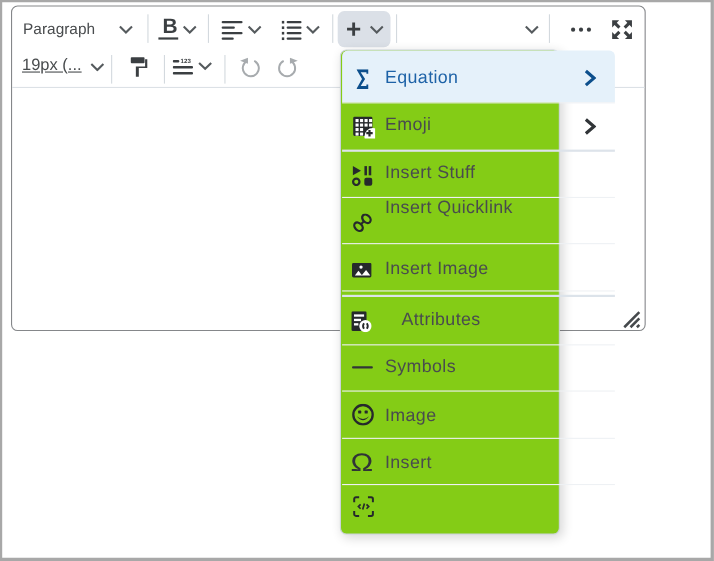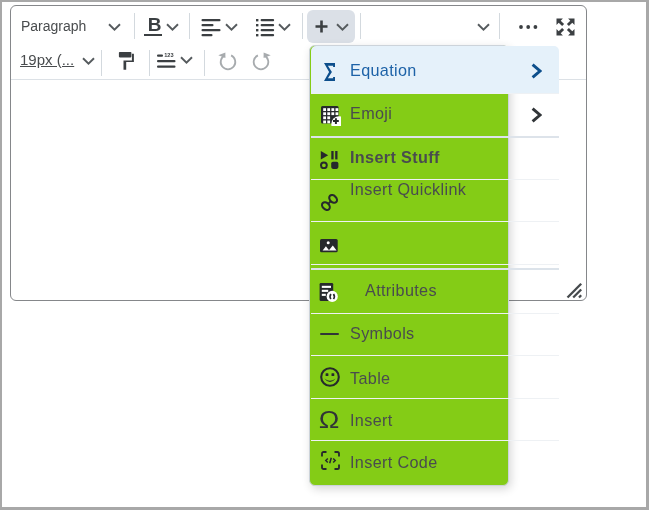--- a/index.html
+++ b/index.html
@@ -191,39 +191,40 @@
 
     <svg class="abs" style="position:absolute;left:10px;top:104.8px;" width="19" height="18" viewBox="0 0 19 18">
       <g fill="#26292c">
         <polygon points="0.8,0 0.8,8.4 8.2,4.2"></polygon>
         <rect x="11.3" y="0" width="2.3" height="8.4"></rect>
         <rect x="15.2" y="0" width="2.3" height="8.4"></rect>
         <rect x="11.2" y="10.7" width="7.2" height="7.2" rx="1.8"></rect>
       </g>
       <circle cx="3.9" cy="14.3" r="2.9" fill="none" stroke="#26292c" stroke-width="2"></circle>
     </svg>
-    <div class="mtext" style="top:102px;font-weight:bold;">Insert Stuff</div>
+    <div class="mtext" style="top:102px;">Insert Stuff</div>
 
     <div class="msep" style="top:132.5px;"></div>
     <svg class="abs micon" style="top:148px;" width="18" height="18" viewBox="0 0 18 18">
       <g fill="none" stroke="#26292c" stroke-width="2.1">
         <ellipse cx="4.9" cy="12.1" rx="3.2" ry="4.4" transform="rotate(-45 4.9 12.1)"></ellipse>
         <ellipse cx="12.1" cy="4.9" rx="3.2" ry="4.4" transform="rotate(-45 12.1 4.9)"></ellipse>
         <path d="M7.2 9.8 L9.8 7.2" stroke-width="1.9"></path>
       </g>
     </svg>
     <div class="mtext" style="top:134px;">Insert Quicklink</div>
 
     <div class="msep" style="top:175px;"></div>
     <svg class="abs" style="position:absolute;left:10px;top:193.3px;" width="18" height="14" viewBox="0 0 18 14">
       <rect x="0" y="0" width="17.7" height="13.2" rx="1.5" fill="#26292c"></rect>
       <circle cx="8.2" cy="3.8" r="1.5" fill="#fff"></circle>
       <polygon points="2.6,11.4 5.9,7.2 9.2,11.4" fill="#fff"></polygon>
       <polygon points="8.7,11.4 12.8,6.4 16.6,11.4" fill="#fff"></polygon>
     </svg>
+    <div class="mtext" style="top:189px;">Insert Image</div>
 
     <div class="msep" style="top:217.5px;"></div>
     <div class="abs" style="left:1px;top:221.5px;width:248px;height:2px;background:#dce3ea;"></div>
 
     <svg class="abs" style="position:absolute;left:8.9px;top:236.5px;" width="19" height="19" viewBox="0 0 19 19">
       <rect x="0.6" y="0" width="13.6" height="18" rx="1.3" fill="#26292c"></rect>
       <rect x="2.8" y="2.8" width="9.2" height="2.1" fill="#fff"></rect>
       <rect x="2.8" y="6.8" width="6.4" height="2.1" fill="#fff"></rect>
       <rect x="2.8" y="10.8" width="4" height="2.1" fill="#fff"></rect>
       <circle cx="13.2" cy="13.4" r="5.6" fill="#fff"></circle>
@@ -236,37 +237,36 @@
     <div class="abs" style="left:10px;top:286.6px;width:18.5px;height:2.2px;background:#313538;border-radius:1px;"></div>
     <div class="mtext" style="top:278px;">Symbols</div>
 
     <div class="msep" style="top:309px;"></div>
     <svg class="abs micon" style="left:10px;top:321px;" width="20" height="20" viewBox="0 0 20 20">
       <circle cx="10" cy="10" r="8.8" fill="none" stroke="#26292c" stroke-width="2.1"></circle>
       <rect x="5.6" y="6.2" width="2.8" height="2.8" rx="0.6" fill="#26292c"></rect>
       <rect x="11.5" y="6.2" width="2.8" height="2.8" rx="0.6" fill="#26292c"></rect>
       <path d="M4.4 11.4 q5.6 4.8 11.2 0 q-5.6 7.4 -11.2 0 z" fill="#26292c"></path>
     </svg>
-    <div class="mtext" style="top:323px;">Table</div>
+    <div class="mtext" style="top:323px;">Image</div>
 
     <div class="msep" style="top:352px;"></div>
     <div class="abs" style="left:8px;top:360.5px;width:22px;text-align:center;font-size:23px;color:#303437;transform:scaleX(1.2);transform-origin:50% 50%;">Ω</div>
     <div class="mtext" style="top:364.7px;">Insert</div>
 
     <div class="msep" style="top:394px;"></div>
     <svg class="abs micon" style="top:404.5px;" width="19" height="19" viewBox="0 0 19 19">
       <g fill="none" stroke="#26292c" stroke-width="1.8">
         <path d="M5.5 1 H2.6 A1.6 1.6 0 0 0 1 2.6 V5.5"></path>
         <path d="M13.5 1 H16.4 A1.6 1.6 0 0 1 18 2.6 V5.5"></path>
         <path d="M5.5 18 H2.6 A1.6 1.6 0 0 1 1 16.4 V13.5"></path>
         <path d="M13.5 18 H16.4 A1.6 1.6 0 0 0 18 16.4 V13.5"></path>
       </g>
       <g fill="none" stroke="#26292c" stroke-width="1.5">
         <path d="M6.8 7.5 L4.8 9.5 L6.8 11.5"></path>
         <path d="M12.2 7.5 L14.2 9.5 L12.2 11.5"></path>
         <path d="M10.3 6.8 L8.7 12.2"></path>
       </g>
     </svg>
-    <div class="mtext" style="top:406.6px;">Insert Code</div>
   </div>
 
   <div id="frame"></div>
 </div>
 
 </body></html>

